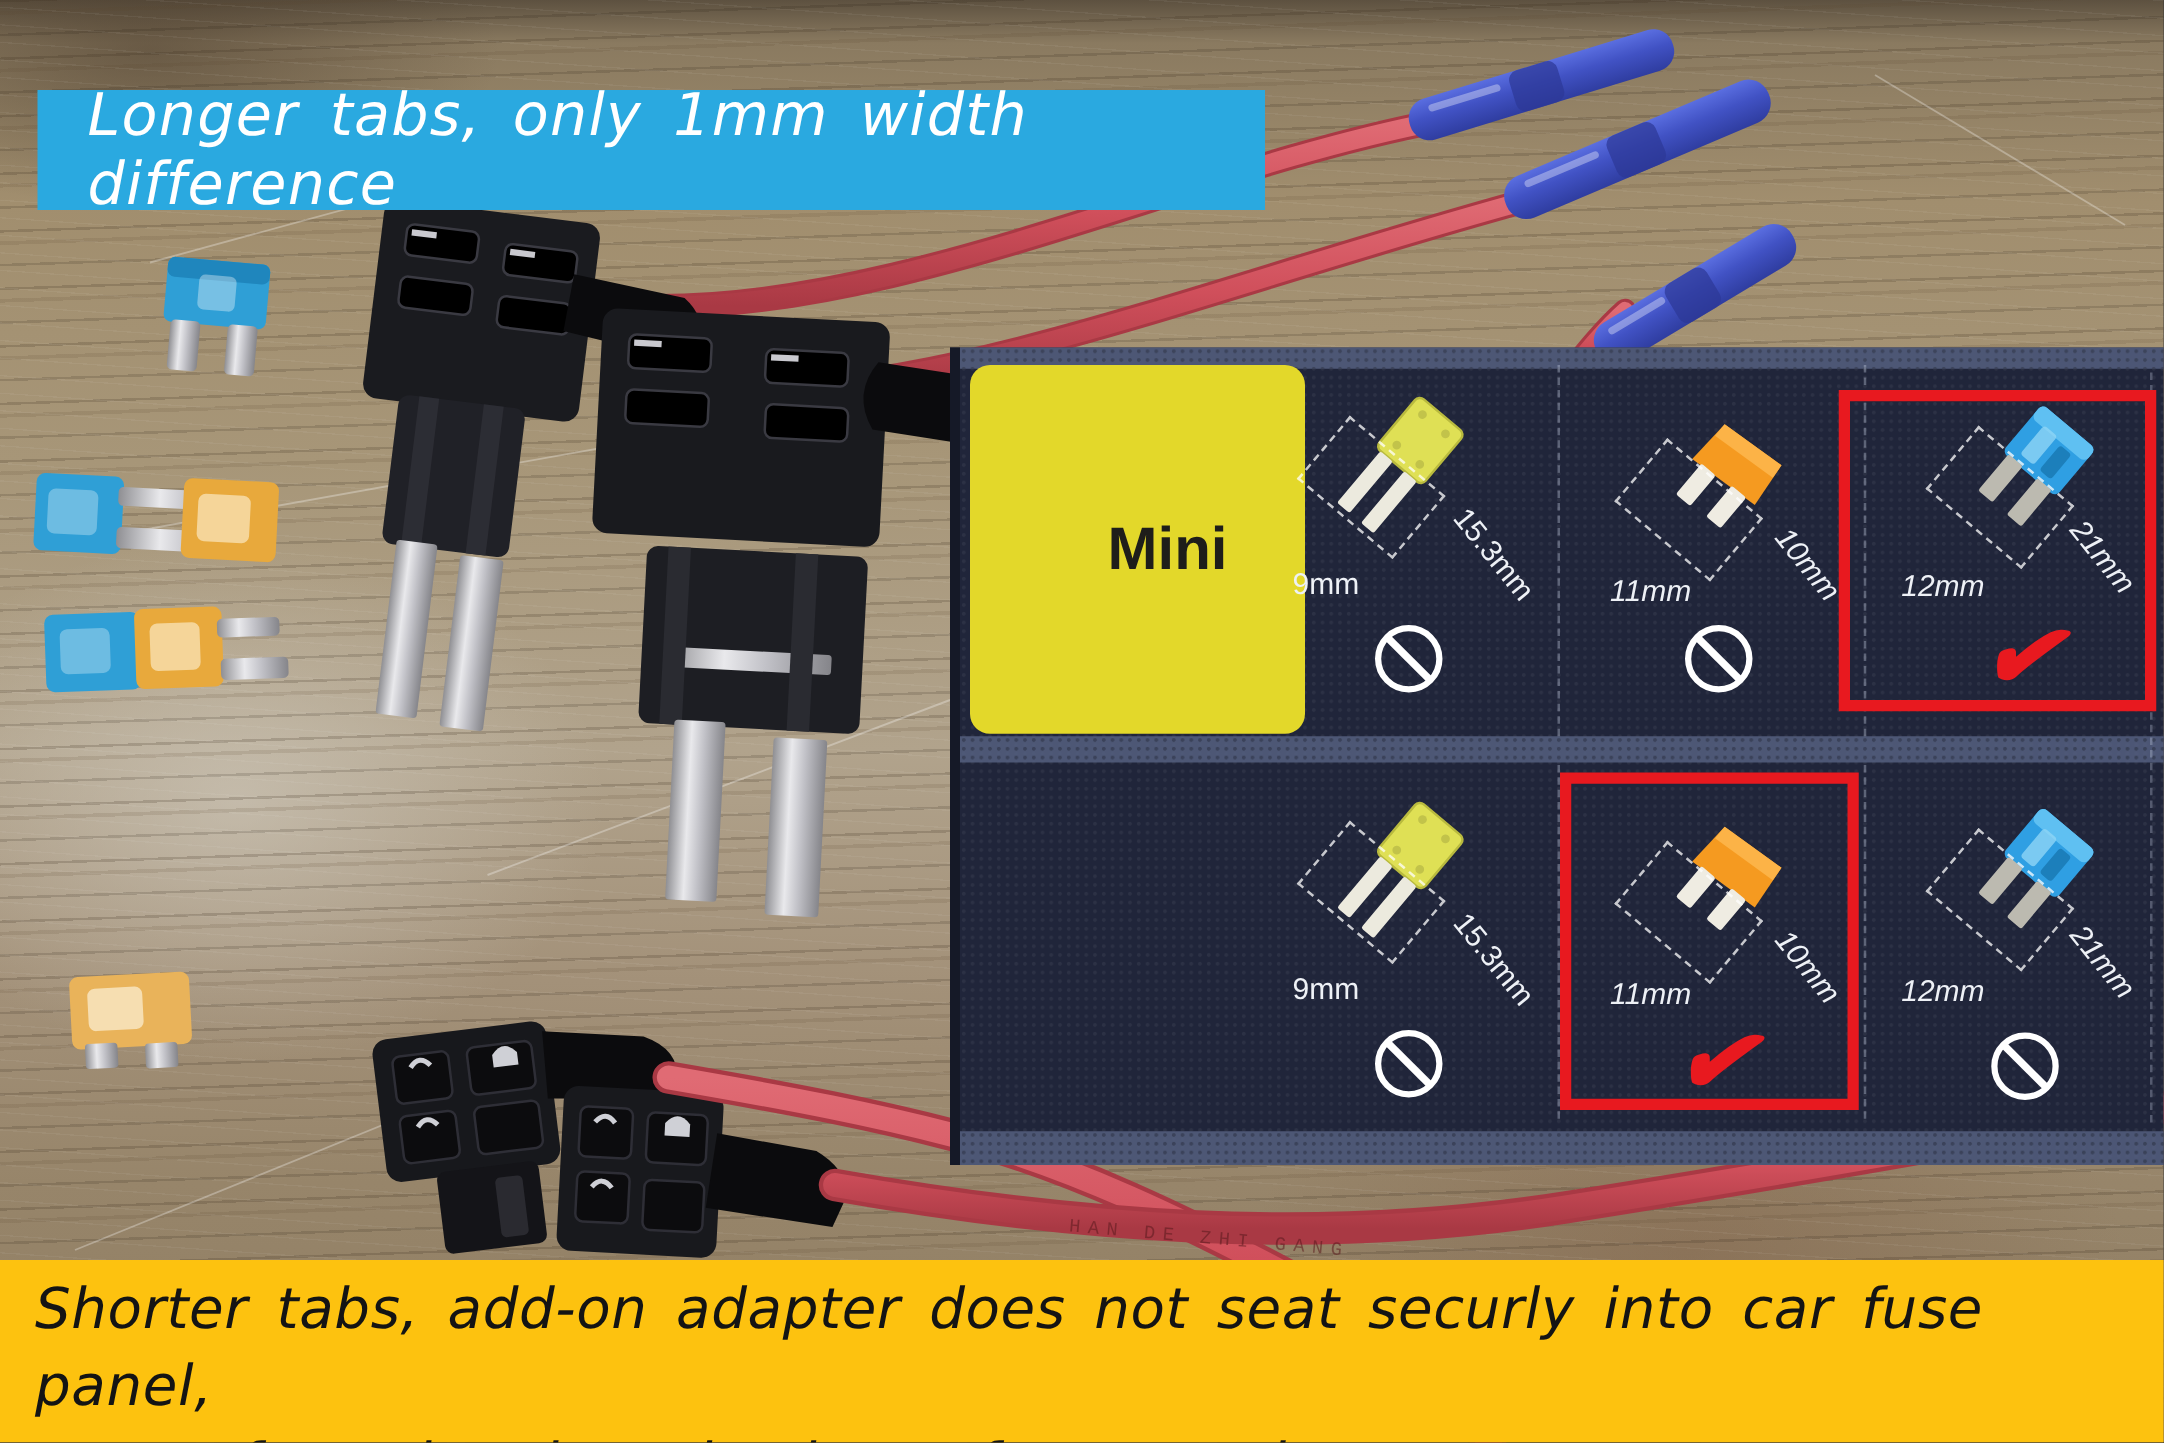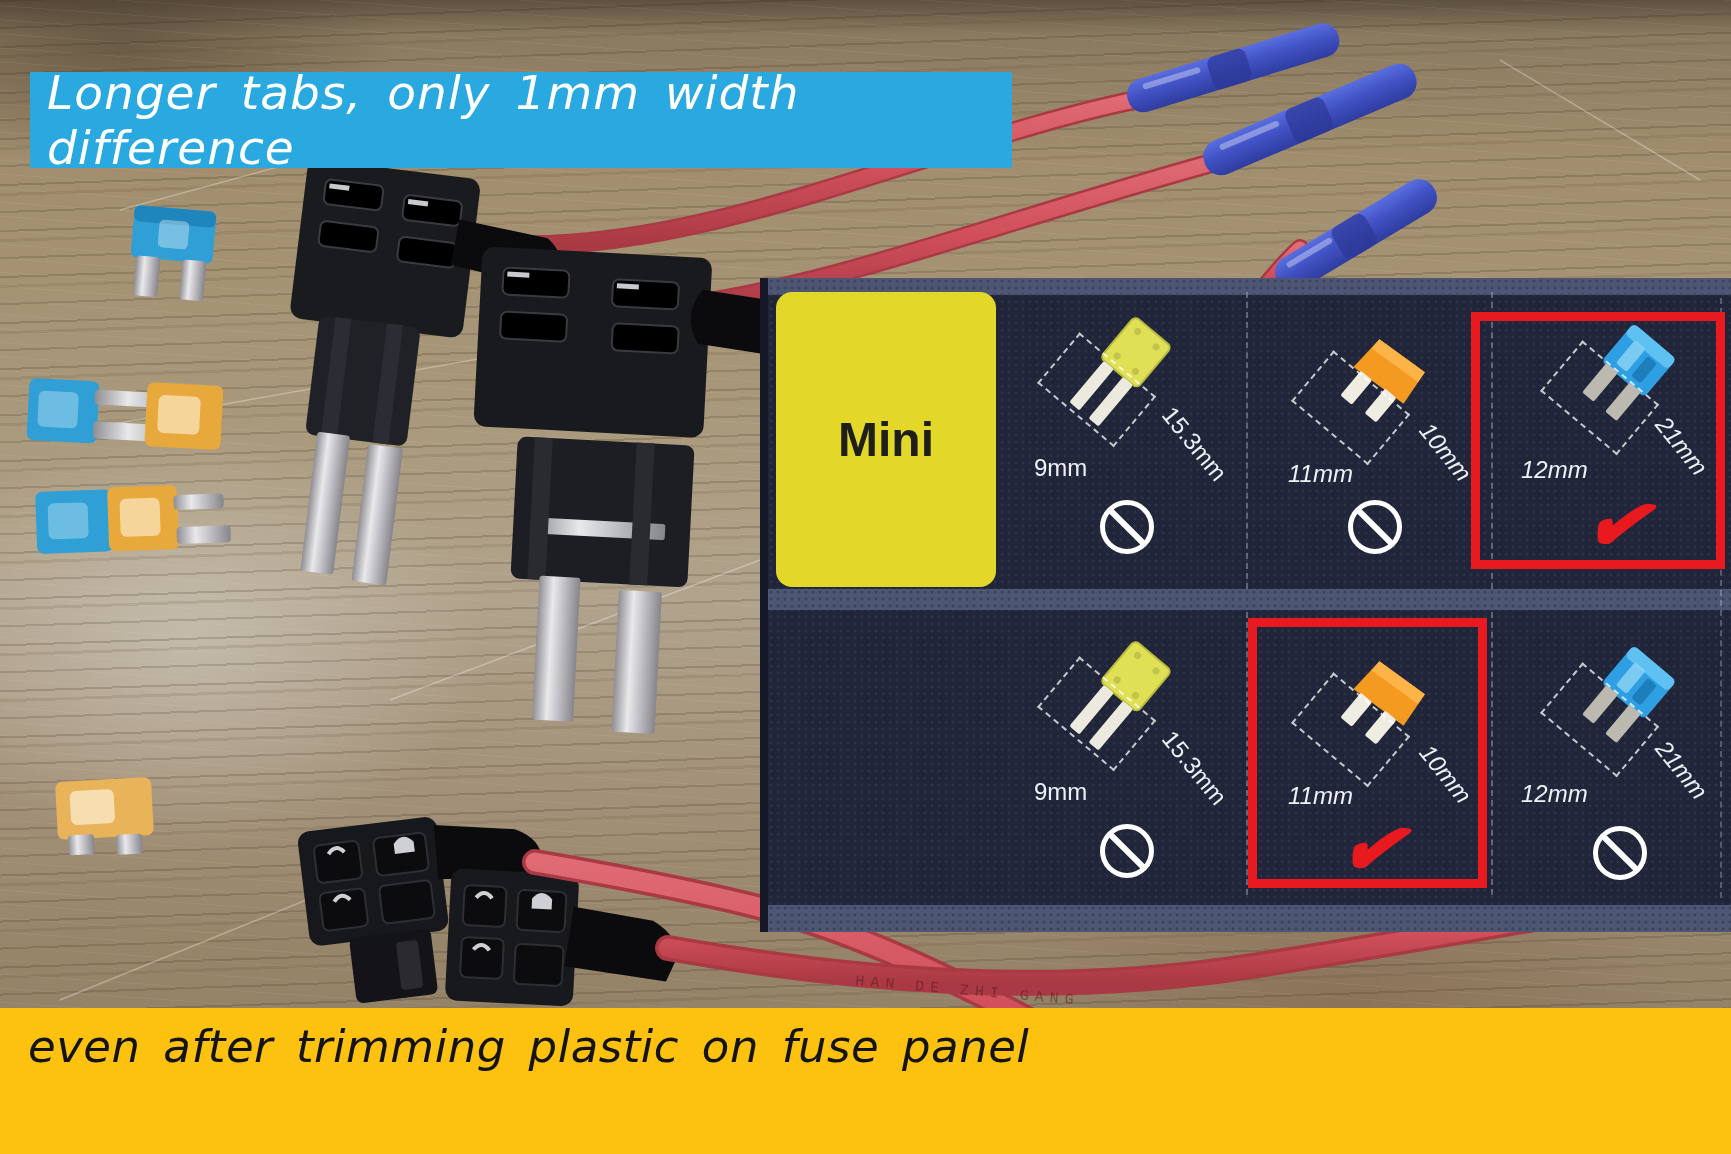--- a/index.html
+++ b/index.html
@@ -21,21 +21,21 @@
   .wood:after{content:"";position:absolute;inset:0;
     background:repeating-linear-gradient(184deg,
       rgba(255,255,255,.05) 0 1px, rgba(255,255,255,0) 1px 14px);}
 
   .photo-svg{position:absolute;left:0;top:0;}
 
   
   .banner-top{position:absolute;left:30px;top:72px;width:982px;height:96px;
     background:#2aa9e0;color:#fff;display:flex;align-items:center;
     font-family:"DejaVu Sans",sans-serif;font-style:italic;font-size:47px;
-    padding-left:17px;box-sizing:border-box;letter-spacing:1px;word-spacing:9px;}
+    padding-left:40px;box-sizing:border-box;letter-spacing:1px;word-spacing:9px;}
   .banner-bottom{position:absolute;left:0;top:1008px;width:1731px;height:146px;
     background:#fdc20f;color:#141414;
     font-family:"DejaVu Sans",sans-serif;font-style:italic;font-size:45px;
     padding:8px 0 0 28px;box-sizing:border-box;letter-spacing:.5px;word-spacing:8px;
     line-height:62px;}
 
   
   .inset{position:absolute;left:760px;top:278px;width:971px;height:654px;
     background:#20253a;border-left:8px solid #151927;box-sizing:border-box;}
   .inset .dots{position:absolute;inset:0;
@@ -45,21 +45,21 @@
   .strip.dots2{background:
       radial-gradient(circle at 3px 3px, rgba(0,0,0,.25) 1.2px, rgba(0,0,0,0) 1.8px),#556080;
       background-size:7px 7px;}
   .strip.top{top:0;height:17px;}
   .strip.mid{top:311px;height:21px;}
   .strip.bot{top:627px;height:27px;}
 
   .ylabel{position:absolute;left:8px;width:220px;background:#e3d82a;border-radius:16px;
     display:flex;align-items:center;justify-content:center;text-align:center;
     color:#1e1e1a;font-weight:bold;}
-  .ylabel.r1{top:14px;height:295px;font-size:48px;}
+  .ylabel.r1{top:14px;height:295px;font-size:48px;padding-left:48px;}
   .ylabel.r2{top:334px;height:283px;font-size:40px;line-height:46px;}
   .ylabel.r2 span{display:block;width:190px;}
 
   .cell{position:absolute;height:297px;}
   .cell.sep{border-left:2px dashed rgba(205,215,235,.35);font-style:italic;}
   .vline-end{position:absolute;left:952px;top:20px;height:600px;width:0;
     border-left:2px dashed rgba(205,215,235,.3);}
 
   .fuse-wrap{position:absolute;transform:rotate(40deg);}
   .measure-box{position:absolute;left:-6px;top:52px;width:96px;height:62px;
@@ -319,20 +319,21 @@
     </div>
 
     <div class="hl hl1"></div>
     <div class="hl hl2"></div>
   </div>
 
   <div class="banner-top">
     <span>Longer tabs, only 1mm width difference</span>
   </div>
   <div class="banner-bottom">
+    <div>Shorter tabs, add-on adapter does not seat securly into car fuse panel,</div>
     <div>even after trimming plastic on fuse panel</div>
   </div>
 
   <svg width="0" height="0" style="position:absolute">
     <defs>
       <g id="fuse-yellow">
         <rect x="26" y="4" width="48" height="54" rx="5" fill="#dfe055" stroke="#b9ba3e" stroke-width="2"></rect>
         <circle cx="38" cy="14" r="3.5" fill="#c2c34a"></circle>
           <circle cx="62" cy="14" r="3.5" fill="#c2c34a"></circle>
         <circle cx="38" cy="46" r="3.5" fill="#c2c34a"></circle>

